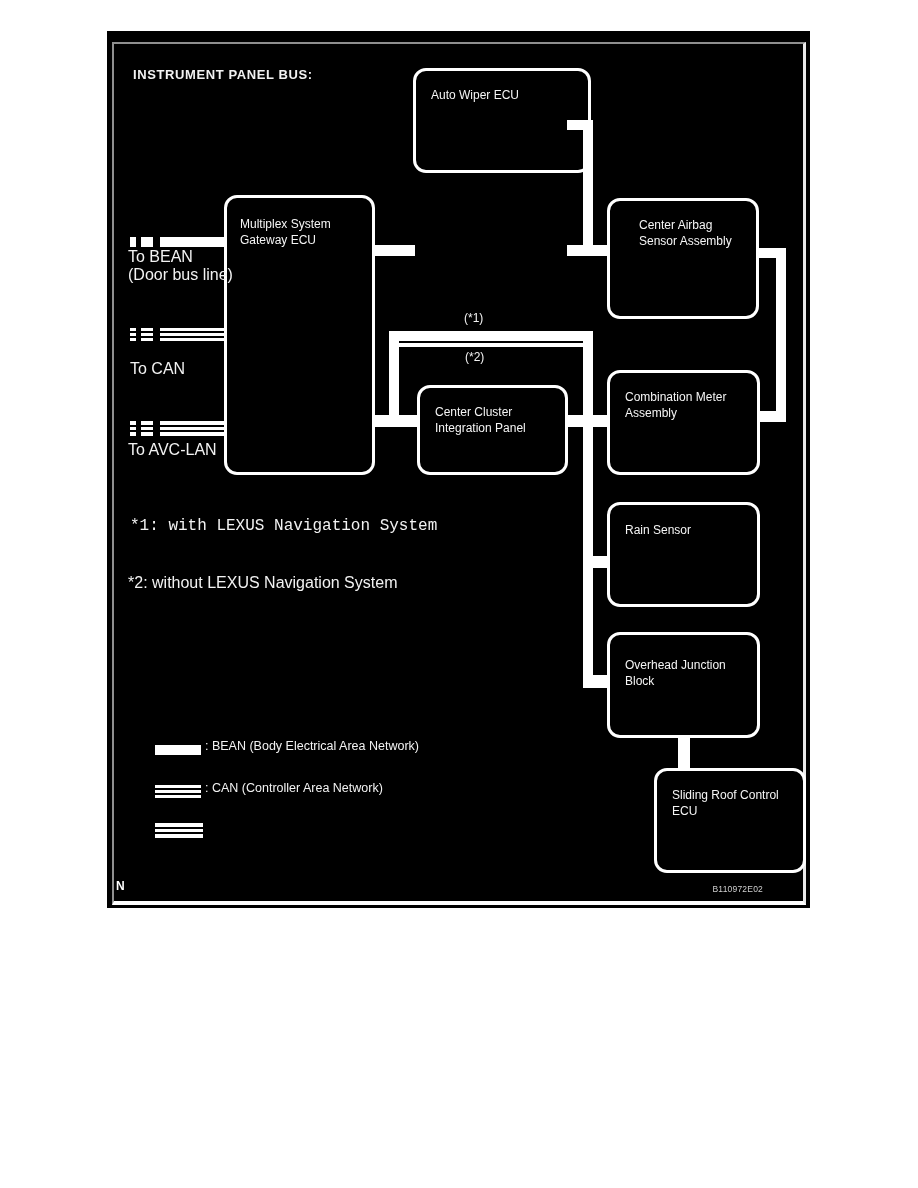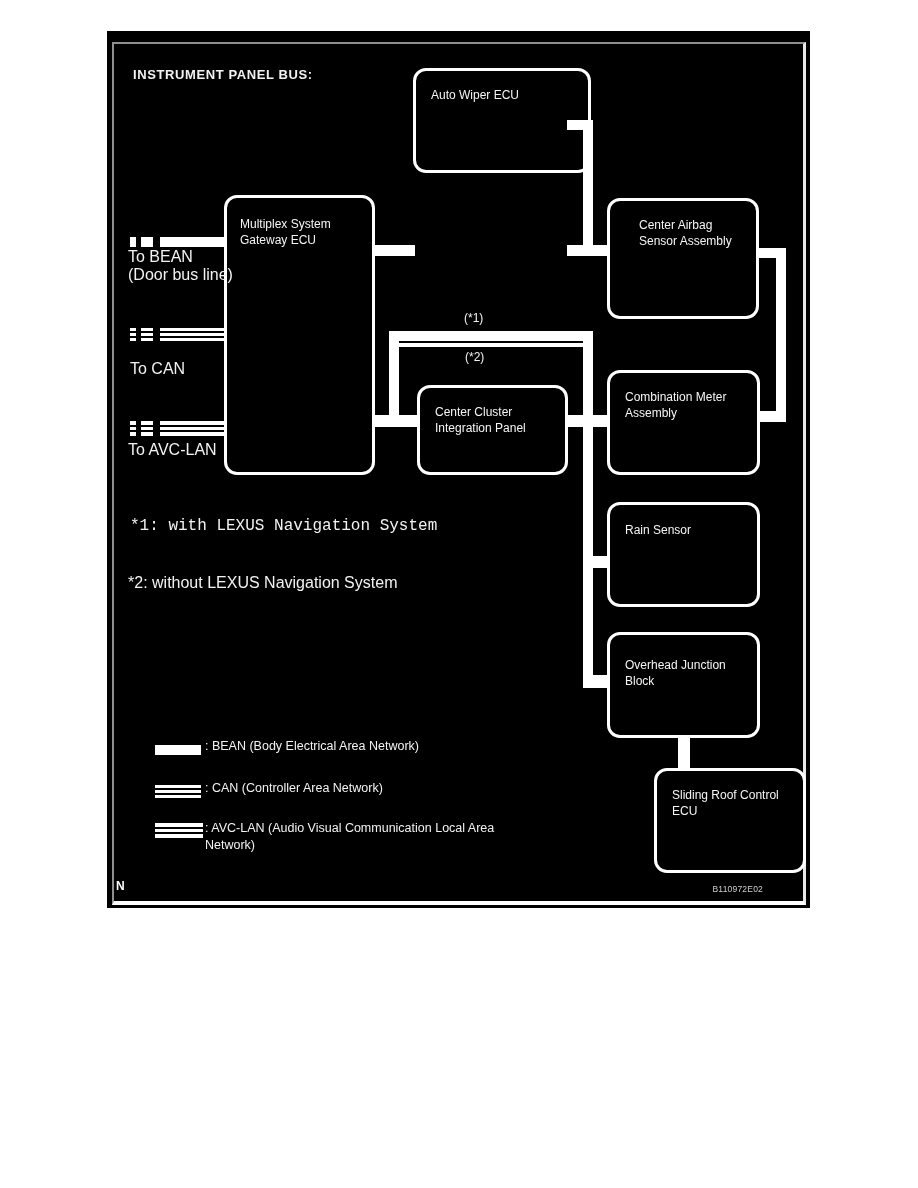--- a/index.html
+++ b/index.html
@@ -134,19 +134,18 @@
     <div class="lbl" style="left:23px;top:487px;font-family:Liberation Mono, monospace;">*1: with LEXUS Navigation System</div>
     <div class="lbl" style="left:21px;top:524px;margin-top:20px;">*2: without LEXUS Navigation System</div>
 
     <div class="busseg bus-solid" style="left:48px;top:714px;width:46px;height:10px;"></div>
     <div class="legend-label" style="left:98px;top:707px;">: BEAN (Body Electrical Area Network)</div>
 
     <div class="busseg bus-can" style="left:48px;top:754px;width:46px;height:13px;"></div>
     <div class="legend-label" style="left:98px;top:749px;">: CAN (Controller Area Network)</div>
 
     <div class="busseg bus-avc" style="left:48px;top:792px;width:48px;height:15px;"></div>
-    <div class="legend-label" style="left:98px;top:789px;width:320px;white-space:normal;">: AVC-LAN (Audio Visual Communication Local Area Network)</div>
 
     <div class="footer-n">N</div>
     <div class="footer-code">B110972E02</div>
 
   </div>
 </div>
 
 </body></html>

